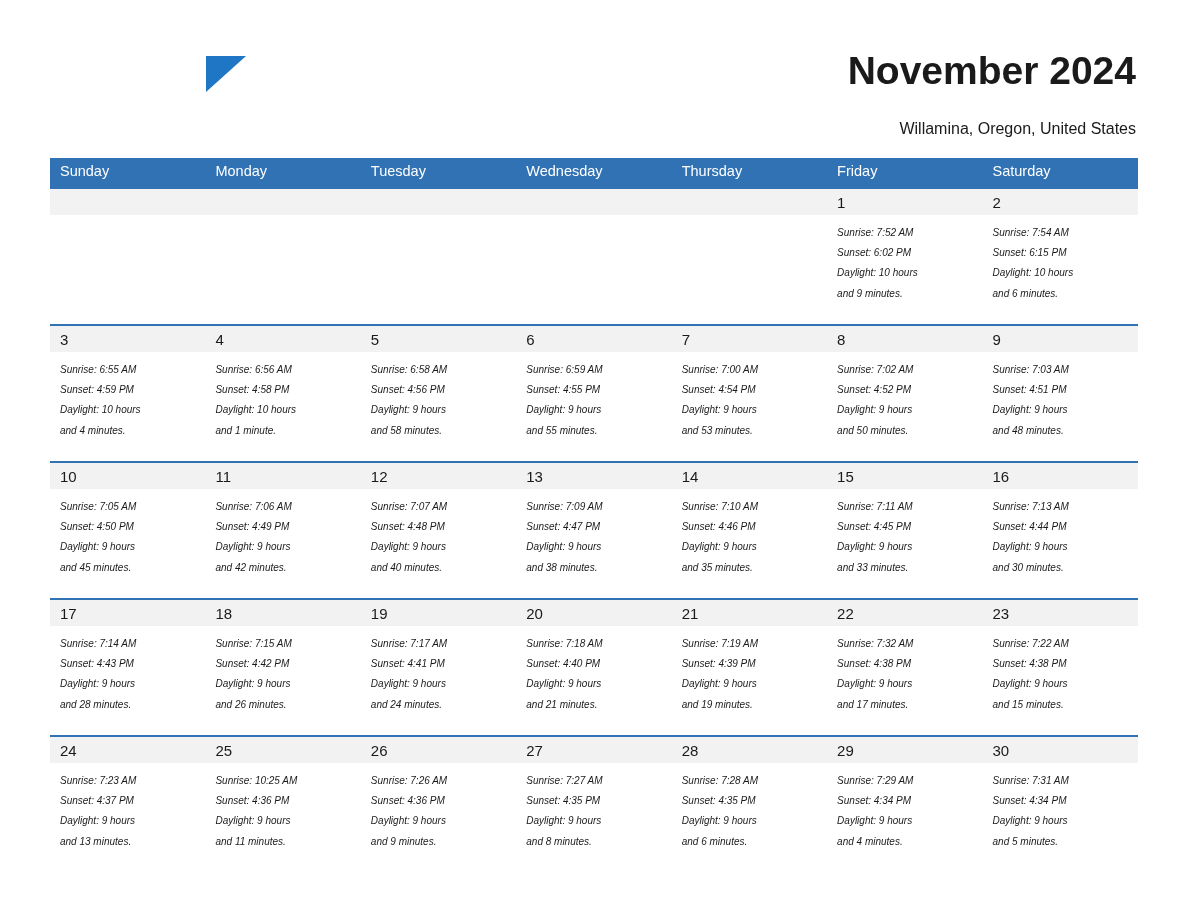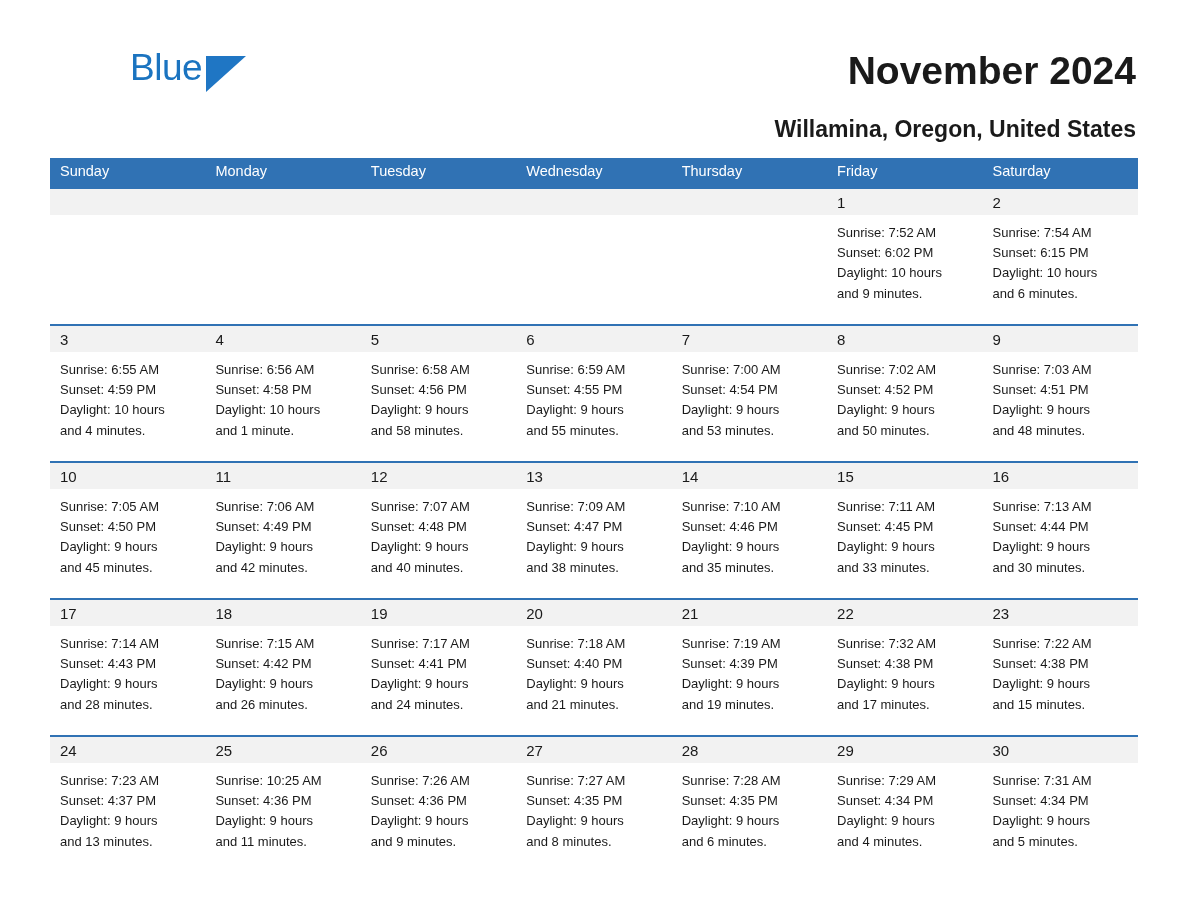--- a/index.html
+++ b/index.html
@@ -68,24 +68,24 @@
     line-height: 46px;
     color: #1a1a1a;
     font-weight: 700;
     text-align: right;
     white-space: nowrap;
   }
   .subtitle {
     position: absolute;
     right: 52px;
     top: 115px;
-    font-size: 23px;
+    font-size: 16px;
     line-height: 28px;
     color: #1a1a1a;
-    font-weight: 700;
+    font-weight: 400;
     text-align: right;
     white-space: nowrap;
   }
 
   
   .calendar {
     position: absolute;
     left: 50px;
     top: 158px;
     width: 1088px;
@@ -125,35 +125,35 @@
     padding: 3px 0 0 10px;
     font-size: 15px;
     line-height: 21px;
     color: #1a1a1a;
   }
   .daycell.empty .daynum-strip {
     background: #f2f2f2;
   }
   .daycell .info {
     padding: 8px 10px 0 10px;
-    font-size: 13px;
+    font-size: 10px;
     line-height: 20.2px;
     color: #1a1a1a;
+    font-style: italic;
   }
   .daycell .info div { white-space: nowrap; }
 </style>
 </head>
 <body>
 
 <div class="page">
 
   <div class="top">
     <div class="logo">
       <span class="logo-tri"></span>
-      <span class="logo-line2">Blue</span>
     </div>
 
     <div class="title">November 2024</div>
     <div class="subtitle">Willamina, Oregon, United States</div>
   </div>
 
   <table class="calendar">
     <thead>
       <tr>
         <th>Sunday</th>

